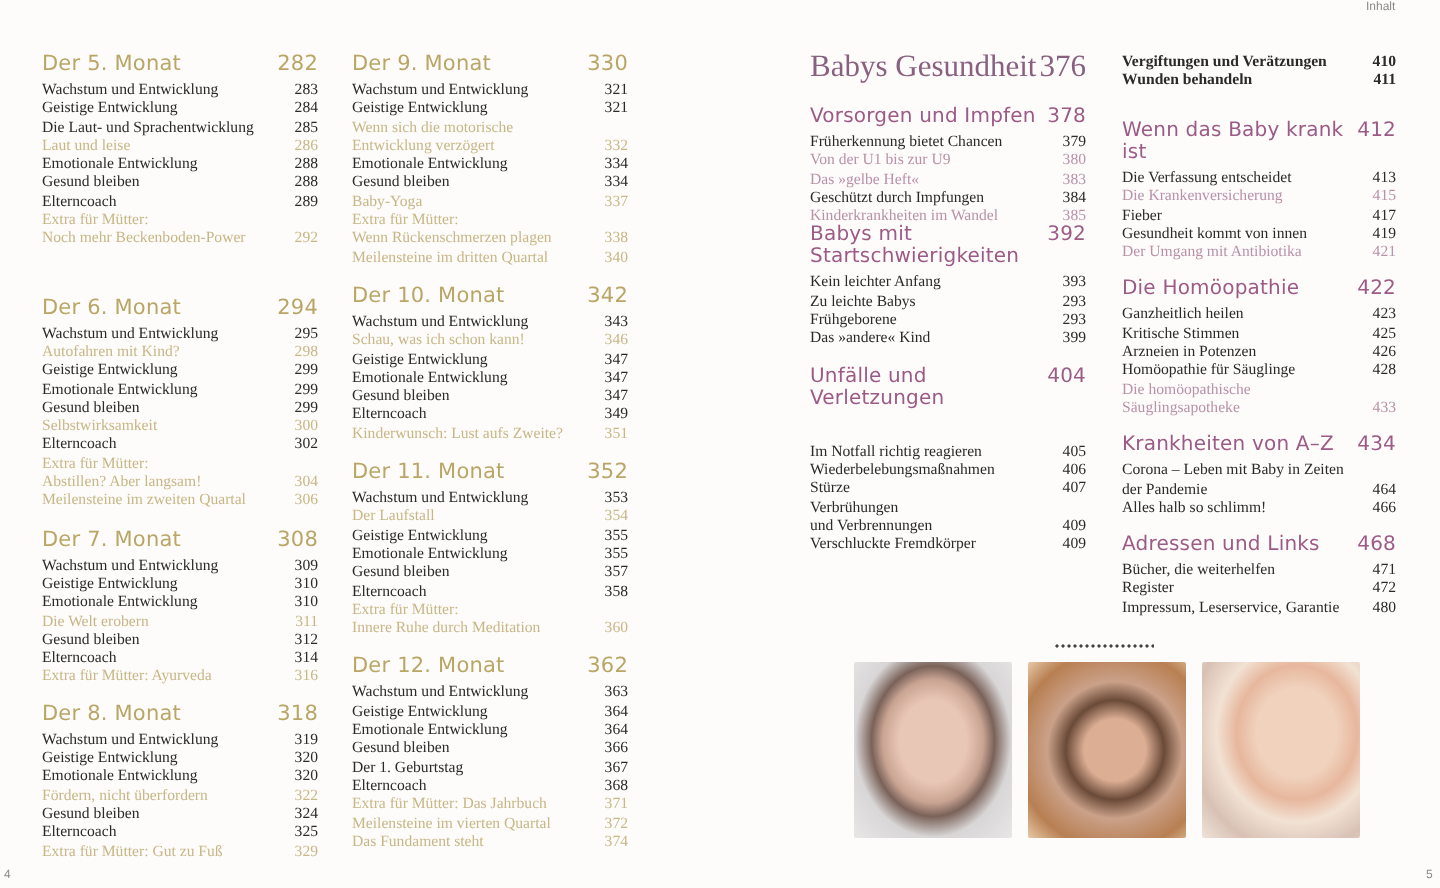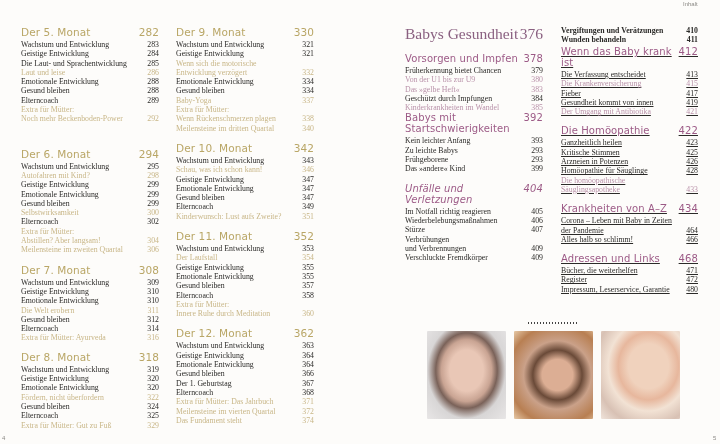--- a/index.html
+++ b/index.html
@@ -393,21 +393,21 @@
       <div class="row dark">
         <span class="t">Frühgeborene</span>
         <span class="p">293</span>
       </div>
       <div class="row dark">
         <span class="t">Das »andere« Kind</span>
         <span class="p">399</span>
       </div>
     </div>
     <div class="sec" style="margin-bottom: 8px;">
-      <div class="h pink" style="margin-bottom: 2px; font-style: italic;">
+      <div class="h pink" style="margin-bottom: 16px;">
         <span class="t" style="white-space:pre-line">Unfälle und Verletzungen</span>
         <span class="pg">404</span>
       </div>
       <div class="row dark">
         <span class="t">Im Notfall richtig reagieren</span>
         <span class="p">405</span>
       </div>
       <div class="row dark">
         <span class="t">Wiederbelebungsmaßnahmen</span>
         <span class="p">406</span>
@@ -430,21 +430,21 @@
 <div class="col" id="rc2top" style="left:561px; top:26px; width:137px;font-weight:bold;">
     <div class="row dark">
       <span class="t">Vergiftungen und Verätzungen</span>
       <span class="p">410</span>
     </div>
     <div class="row dark">
       <span class="t">Wunden behandeln</span>
       <span class="p">411</span>
     </div>
   </div>
-<div class="col" id="rc2" style="left:561px; top:46px; width:137px;text-decoration:underline;">
+<div class="col" id="rc2" style="left:561px; top:60px; width:137px;">
     <div class="sec" style="margin-bottom: 9px;">
       <div class="h pink" style="margin-bottom: 2px;">
         <span class="t" style="white-space:pre-line">Wenn das Baby krank ist</span>
         <span class="pg">412</span>
       </div>
       <div class="row dark">
         <span class="t">Die Verfassung entscheidet</span>
         <span class="p">413</span>
       </div>
       <div class="row lt-pink">

